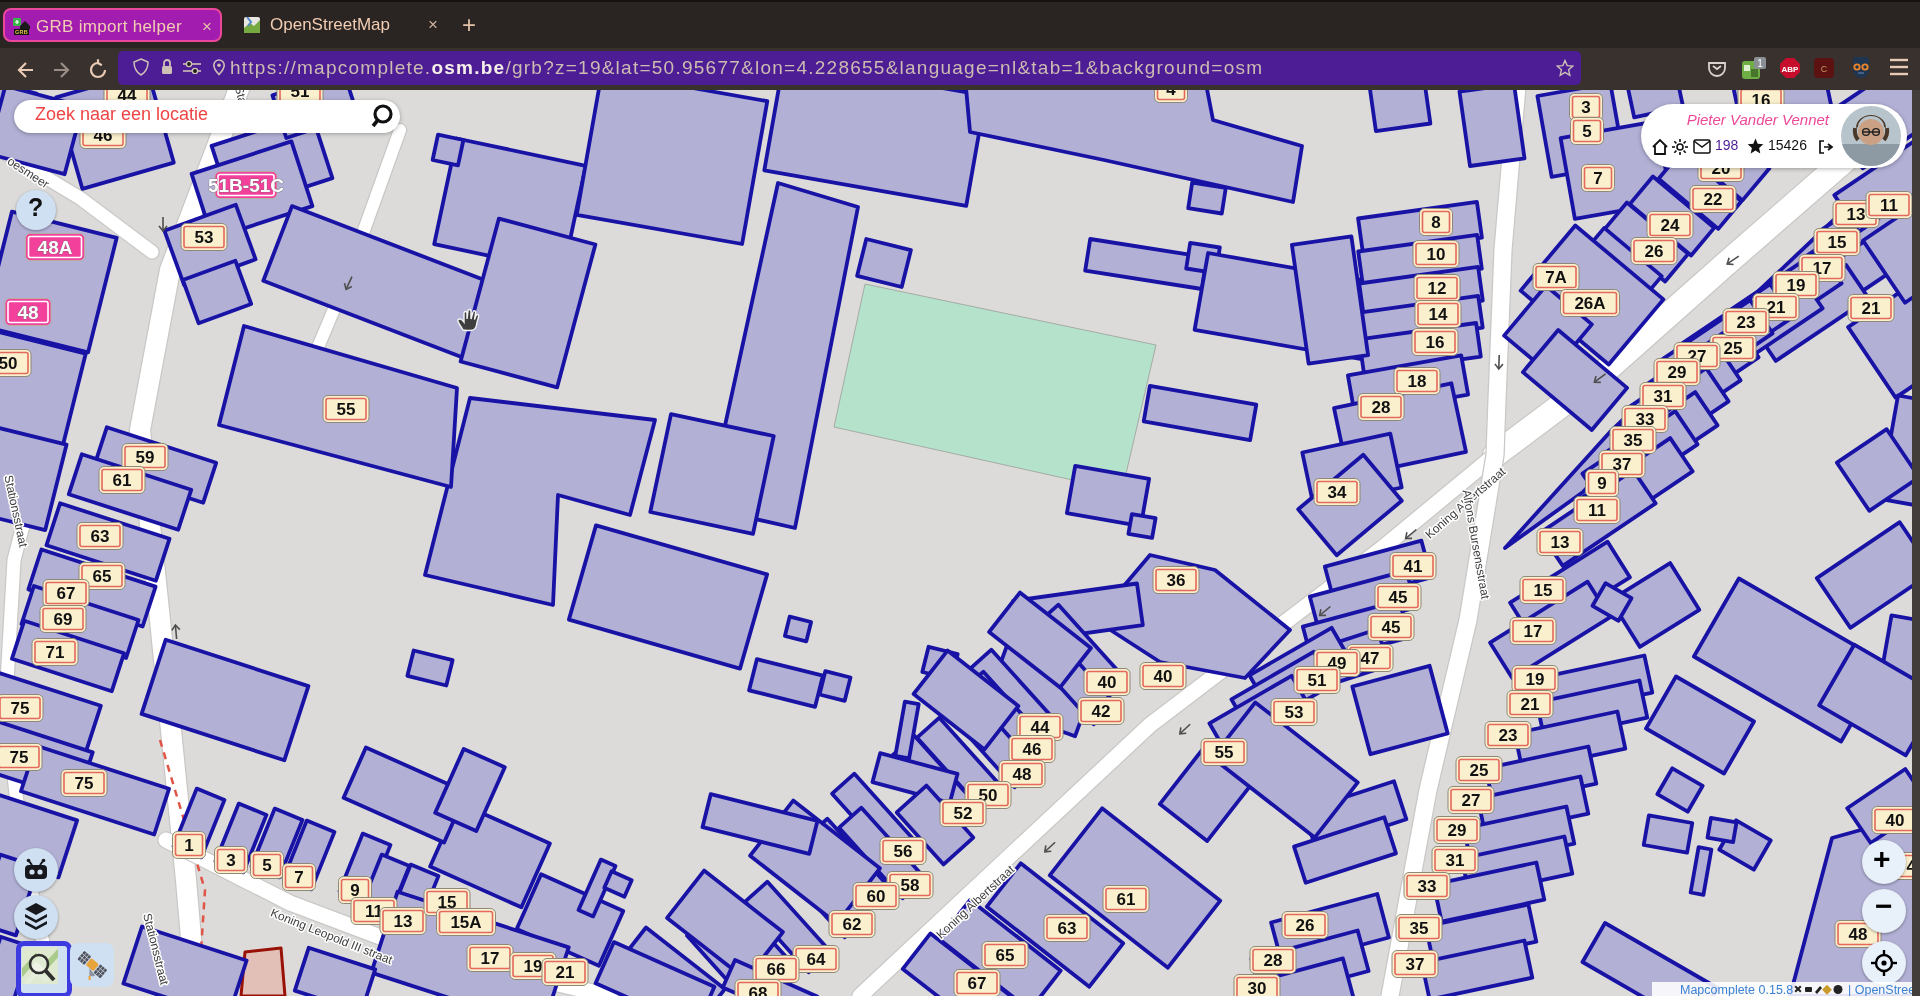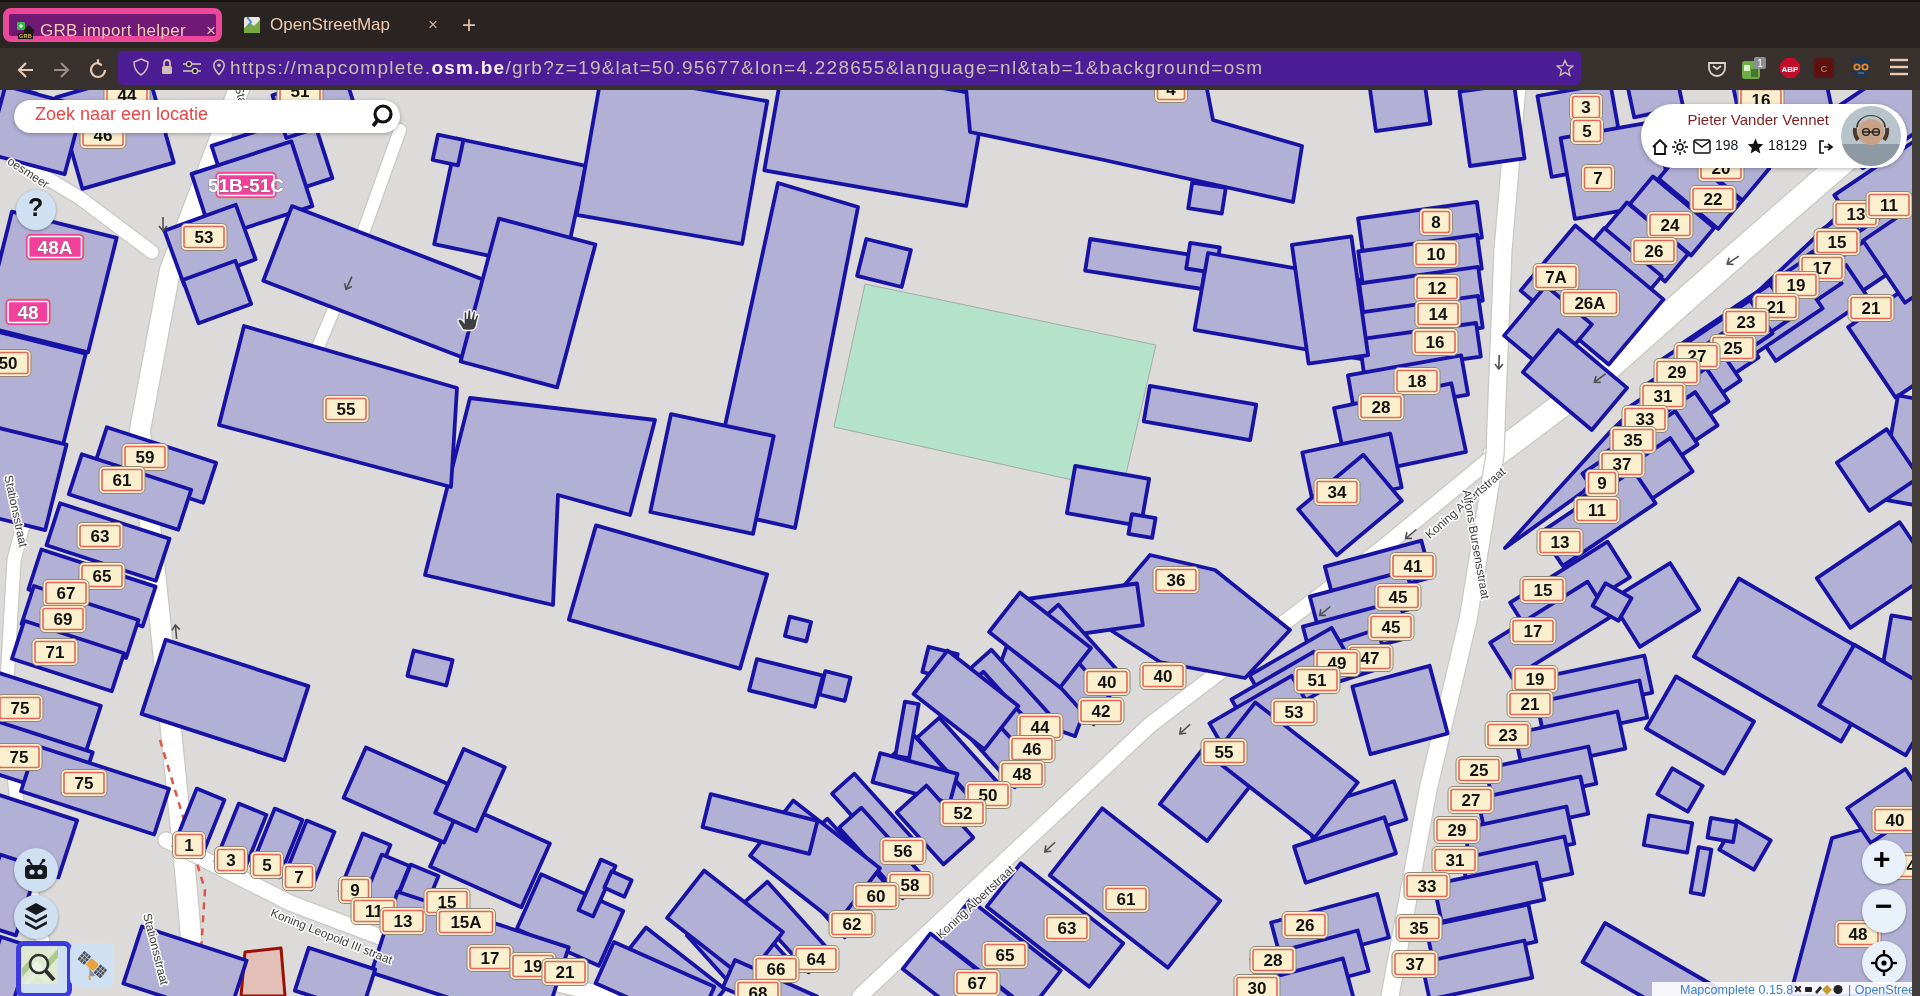--- a/index.html
+++ b/index.html
@@ -1,21 +1,21 @@
 <!DOCTYPE html>
 <html><head><meta charset="utf-8">
 <style>
 html,body { margin:0; padding:0; width:1920px; height:996px; overflow:hidden;
   font-family:"Liberation Sans", sans-serif; background:#dcdbd9; }
 .abs { position:absolute; }
 #chrome { position:absolute; left:0; top:0; width:1920px; height:90px; background:#38312e; }
 #tabbar { position:absolute; left:0; top:0; width:1920px; height:48px; background:#2a2422; border-top:2px solid #161210; box-sizing:border-box; }
 #toolbar { position:absolute; left:0; top:48px; width:1920px; height:42px; background:#38312e; }
-.tab-active { position:absolute; left:3px; top:8px; width:219px; height:34px; background:#701a75;
-  border:6px solid #ec4899; border-radius:8px; color:#f2cdb2; font-size:17px; letter-spacing:0.3px; line-height:34px; box-sizing:border-box; }
+.tab-active { position:absolute; left:3px; top:8px; width:219px; height:34px; background:#a21caf;
+  border:2px solid #ec4899; border-radius:8px; color:#f2cdb2; font-size:17px; letter-spacing:0.3px; line-height:34px; box-sizing:border-box; }
 .tab2 { position:absolute; left:232px; top:8px; width:215px; height:34px; color:#f2cdb2; font-size:17px; line-height:34px;text-align:center; }
 #urlbar { position:absolute; left:118px; top:51px; width:1463px; height:34px; background:#4c1d95; border-radius:5px; }
 #urltext { position:absolute; left:112px; top:0px; height:34px; line-height:34px; font-size:19px; letter-spacing:1.25px; color:#cdbcb1; white-space:nowrap; }
 #map { position:absolute; left:0; top:0; }
 .ctl { position:absolute; background:#d3e4f6; border-radius:50%; box-shadow:0 1px 3px rgba(0,0,0,.35); }
 .panel { position:absolute; background:#ffffff; border-radius:28px; box-shadow:0 1px 4px rgba(0,0,0,.3); }
 </style></head>
 <body>
 
 <svg id="map" width="1920" height="996" viewBox="0 0 1920 996">
@@ -1313,21 +1313,21 @@
       <circle cx="13" cy="11" r="8" stroke="#111" stroke-width="3.2" fill="none"></circle>
       <line x1="7.5" y1="17.5" x2="3" y2="23" stroke="#111" stroke-width="3.6"></line>
     </svg>
 </div>
 
 <div class="ctl" style="left:16px;top:190px;width:40px;height:40px;background:#cfe0f2;">
   <span style="position:absolute;left:12px;top:3px;font-size:25px;font-weight:bold;color:#111;">?</span>
 </div>
 
 <div class="panel" style="left:1641px;top:104px;width:266px;height:64px;border-radius:32px;">
-  <span style="position:absolute;right:78px;top:7px;font-size:15px;color:#7f1d1d;">Pieter Vander Vennet</span>
+  <span style="position:absolute;right:78px;top:7px;font-size:15px;color:#ec4899;font-style:italic;">Pieter Vander Vennet</span>
 
   <svg class="abs" style="left:10px;top:34px" width="18" height="18">
       <path d="M2,9 L9,2 L16,9 M4,8 V16 H14 V8" stroke="#111" stroke-width="1.8" fill="none"></path>
     </svg>
 
   <svg class="abs" style="left:30px;top:34px" width="18" height="18">
       <circle cx="9" cy="9" r="3" stroke="#111" stroke-width="1.6" fill="none"></circle>
       <g stroke="#111" stroke-width="1.6">
         <line x1="9" y1="1" x2="9" y2="4"></line>
         <line x1="9" y1="14" x2="9" y2="17"></line>
@@ -1337,26 +1337,26 @@
         <line x1="12.6" y1="12.6" x2="14.7" y2="14.7"></line>
         <line x1="3.3" y1="14.7" x2="5.4" y2="12.6"></line>
         <line x1="12.6" y1="5.4" x2="14.7" y2="3.3"></line>
       </g>
     </svg>
 
   <svg class="abs" style="left:52px;top:35px" width="18" height="15">
       <rect x="1" y="1" width="16" height="13" rx="1.5" stroke="#111" stroke-width="1.5" fill="none"></rect>
       <path d="M1,2 L9,8 L17,2" stroke="#111" stroke-width="1.5" fill="none"></path>
     </svg>
-  <span style="position:absolute;left:74px;top:33px;font-size:14px;color:#0f172a;">198</span>
+  <span style="position:absolute;left:74px;top:33px;font-size:14px;color:#4c1d95;">198</span>
 
   <svg class="abs" style="left:106px;top:34px" width="17" height="17">
       <path d="M8.5,0.5 L10.7,5.7 L16.3,6.2 L12.1,9.9 L13.3,15.4 L8.5,12.5 L3.7,15.4 L4.9,9.9 L0.7,6.2 L6.3,5.7 Z" fill="#111"></path>
     </svg>
-  <span style="position:absolute;left:127px;top:33px;font-size:14px;color:#111;">18129</span>
+  <span style="position:absolute;left:127px;top:33px;font-size:14px;color:#111;">15426</span>
 
   <svg class="abs" style="left:176px;top:34px" width="18" height="18">
       <path d="M7,3 H3 V15 H7 M11,6 L15,9 L11,12 M15,9 H7" stroke="#111" stroke-width="1.7" fill="none"></path>
     </svg>
 
   <svg class="abs" style="left:200px;top:2px" width="60" height="60">
       <defs>
         <clipPath id="avc">
           <circle cx="30" cy="30" r="30"></circle>
         </clipPath>

